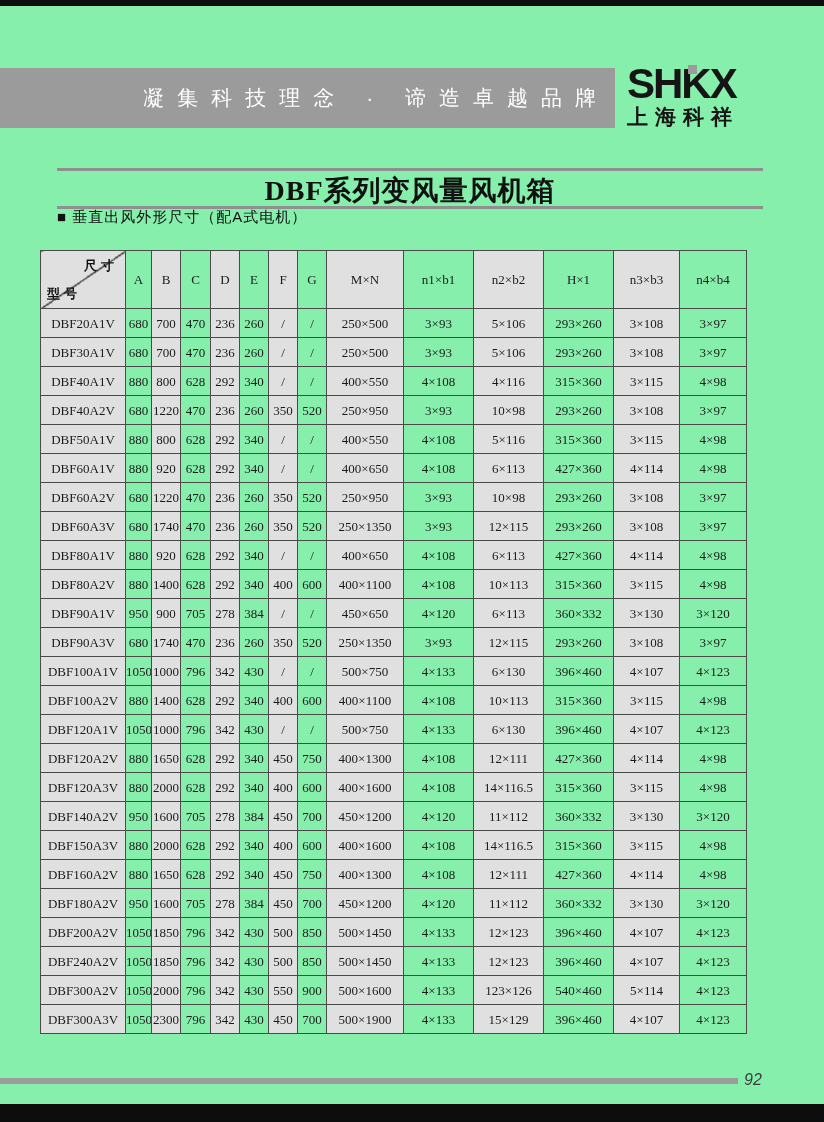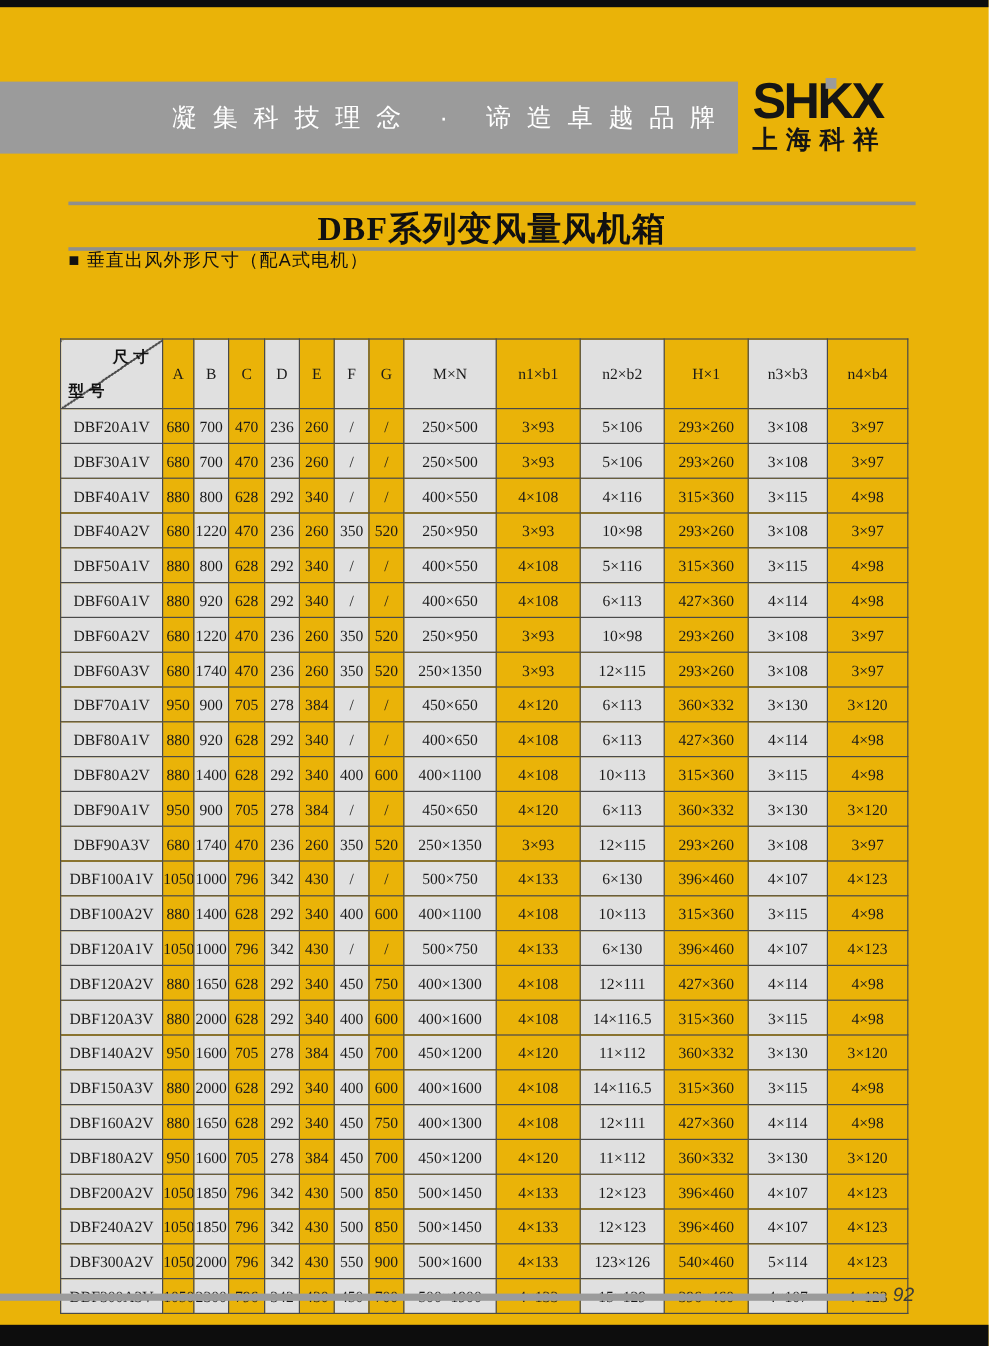--- a/index.html
+++ b/index.html
@@ -6,21 +6,21 @@
     --banner-gray:#9b9b9b;
     --cell-shade:#e0e0e0;
     --table-border:#4a4a4a;
     --footer-gray:#9b9b9b;
   }
   *{margin:0;padding:0;box-sizing:border-box;}
   html,body{background:#fff;}
   .page{
     position:relative;
     width:824px;height:1122px;
-    background:#eab308;
+    background:#86efac;
     font-family:"Liberation Sans",sans-serif;
     overflow:hidden;
   }
   .top-bar{position:absolute;left:0;top:0;width:824px;height:6px;background:#0d0d0d;}
   .bottom-bar{position:absolute;left:0;top:1104px;width:824px;height:18px;background:#0d0d0d;}
 
   .banner{
     position:absolute;left:0;top:68px;width:615px;height:60px;
     background:var(--banner-gray);
     display:flex;align-items:center;justify-content:flex-end;
@@ -48,24 +48,23 @@
     position:absolute;left:57px;top:172px;width:706px;
     text-align:center;font-size:28px;font-weight:bold;color:#111;
     font-family:Liberation Serif, serif;letter-spacing:1px;
   }
   .section-heading{
     position:absolute;left:57px;top:208px;
     font-size:15px;color:#111;letter-spacing:1px;
   }
 
   table.dim{
-    position:absolute;left:50px;top:250px;width:706px;
+    position:absolute;left:40px;top:250px;width:706px;
     border-collapse:collapse;table-layout:fixed;
     font-family:"Liberation Serif",serif;
-    margin-top:32px;
   }
   table.dim th,table.dim td{
     border:1px solid var(--table-border);
     text-align:center;vertical-align:middle;
     font-weight:normal;color:#1a1a1a;
     font-size:13px;line-height:1;
     overflow:hidden;white-space:nowrap;
     padding:0;
   }
   table.dim thead tr{height:58px;}
@@ -287,36 +286,20 @@
           <td class="shaded">350</td>
           <td>520</td>
           <td class="shaded">250×1350</td>
           <td>3×93</td>
           <td class="shaded">12×115</td>
           <td>293×260</td>
           <td class="shaded">3×108</td>
           <td>3×97</td>
         </tr>
         <tr>
-          <td class="model-cell shaded">DBF70A1V</td>
-          <td>950</td>
-          <td class="shaded">900</td>
-          <td>705</td>
-          <td class="shaded">278</td>
-          <td>384</td>
-          <td class="shaded">/</td>
-          <td>/</td>
-          <td class="shaded">450×650</td>
-          <td>4×120</td>
-          <td class="shaded">6×113</td>
-          <td>360×332</td>
-          <td class="shaded">3×130</td>
-          <td>3×120</td>
-        </tr>
-        <tr>
           <td class="model-cell shaded">DBF80A1V</td>
           <td>880</td>
           <td class="shaded">920</td>
           <td>628</td>
           <td class="shaded">292</td>
           <td>340</td>
           <td class="shaded">/</td>
           <td>/</td>
           <td class="shaded">400×650</td>
           <td>4×108</td>

